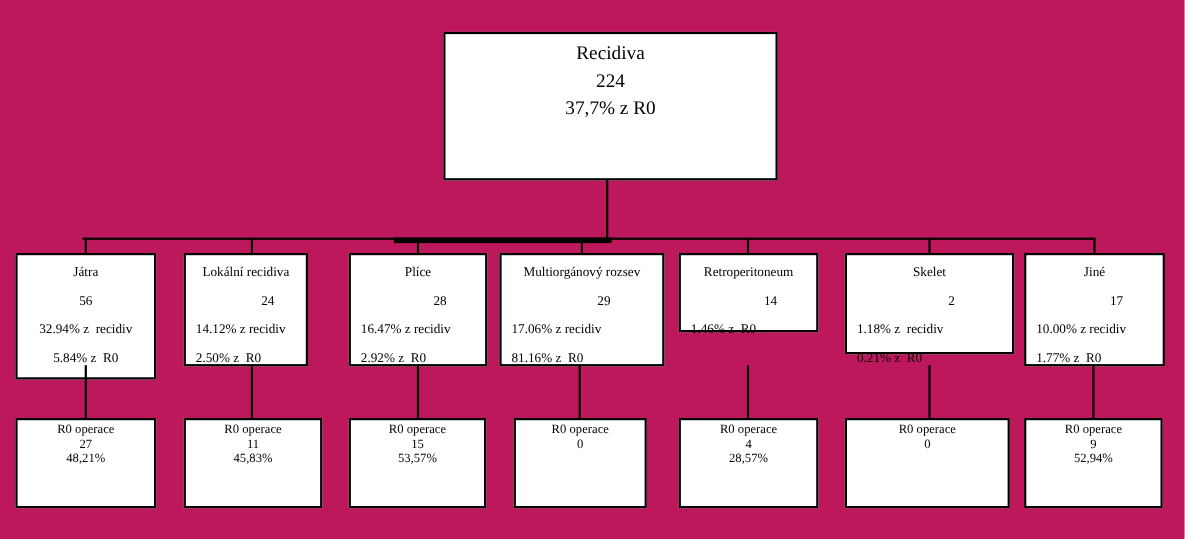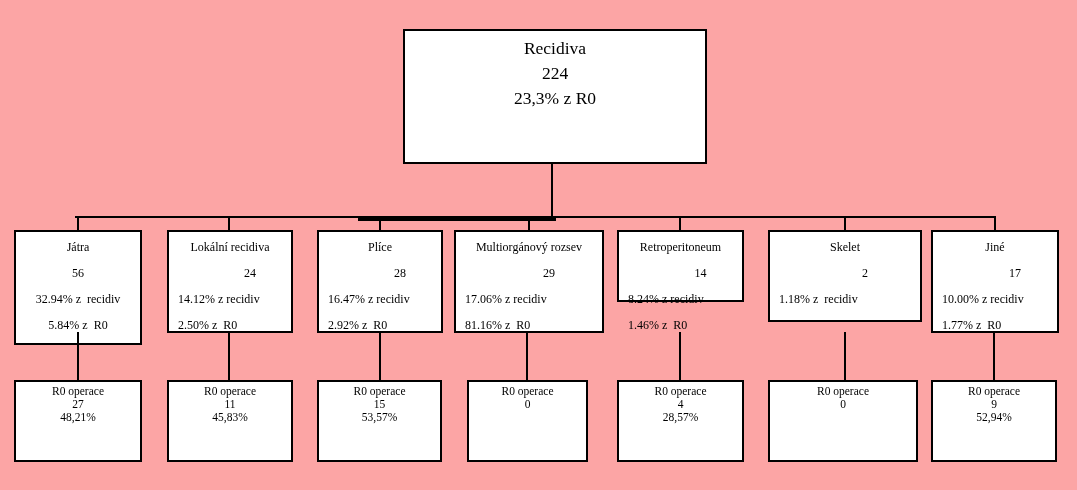--- a/index.html
+++ b/index.html
@@ -1,20 +1,20 @@
 <!DOCTYPE html>
 <html><head>
 <meta charset="utf-8">
 <style>
   html, body { margin: 0; padding: 0; background: #ffffff; }
   .canvas {
     position: relative;
     width: 1077px;
     height: 490px;
-    background: #fca5a5;
+    background: #be185d;
     color: #000000;
     font-family: "Liberation Serif", serif;
     overflow: hidden;
   }
   .box {
     position: absolute;
     box-sizing: border-box;
     border: 2px solid #000000;
     background: #ffffff;
   }
@@ -47,21 +47,21 @@
   }
 </style>
 </head>
 <body>
 
 <div class="canvas">
 
   <div class="box root-box" style="left:403px; top:29px; width:304px; height:135px;">
     <div>Recidiva</div>
     <div>224</div>
-    <div>23,3% z R0</div>
+    <div>37,7% z R0</div>
   </div>
 
   <div class="connector" style="left:551px; top:163px; width:2px; height:55px;"></div>
   <div class="connector" style="left:75px; top:216px; width:921px; height:2px;"></div>
   <div class="connector" style="left:358px; top:216px; width:198px; height:5px;"></div>
 
   <div class="connector" style="left:77px;  top:217px; width:2px; height:14px;"></div>
   <div class="connector" style="left:228px; top:217px; width:2px; height:14px;"></div>
   <div class="connector" style="left:379px; top:217px; width:2px; height:14px;"></div>
   <div class="connector" style="left:528px; top:217px; width:2px; height:14px;"></div>
@@ -69,21 +69,21 @@
   <div class="connector" style="left:844px; top:217px; width:2px; height:14px;"></div>
   <div class="connector" style="left:994px; top:217px; width:2px; height:14px;"></div>
 
   <div class="box mid-box centered" style="left:14px; top:230px; width:128px; height:115px;">
     <div class="title">Játra</div>
     <div class="num">56</div>
     <div class="pct">32.94% z  recidiv</div>
     <div class="pct">5.84% z  R0</div>
   </div>
 
-  <div class="box mid-box" style="left:167px; top:230px; width:126px; height:103px;">
+  <div class="box mid-box" style="left:167px; top:230px; width:113px; height:103px;">
     <div class="title">Lokální recidiva</div>
     <div class="num">24</div>
     <div class="pct">14.12% z recidiv</div>
     <div class="pct">2.50% z  R0</div>
   </div>
 
   <div class="box mid-box" style="left:317px; top:230px; width:126px; height:103px;">
     <div class="title">Plíce</div>
     <div class="num">28</div>
     <div class="pct">16.47% z recidiv</div>
@@ -93,28 +93,28 @@
   <div class="box mid-box" style="left:454px; top:230px; width:150px; height:103px;">
     <div class="title">Multiorgánový rozsev</div>
     <div class="num">29</div>
     <div class="pct">17.06% z recidiv</div>
     <div class="pct">81.16% z  R0</div>
   </div>
 
   <div class="box mid-box" style="left:617px; top:230px; width:127px; height:72px;">
     <div class="title">Retroperitoneum</div>
     <div class="num">14</div>
-    <div class="pct">8.24% z recidiv</div>
     <div class="pct">1.46% z  R0</div>
   </div>
 
   <div class="box mid-box" style="left:768px; top:230px; width:154px; height:92px;">
     <div class="title">Skelet</div>
     <div class="num">2</div>
     <div class="pct">1.18% z  recidiv</div>
+    <div class="pct">0.21% z  R0</div>
   </div>
 
   <div class="box mid-box" style="left:931px; top:230px; width:128px; height:103px;">
     <div class="title">Jiné</div>
     <div class="num">17</div>
     <div class="pct">10.00% z recidiv</div>
     <div class="pct">1.77% z  R0</div>
   </div>
 
   <div class="connector" style="left:77px;  top:332px; width:2px; height:48px;"></div>

